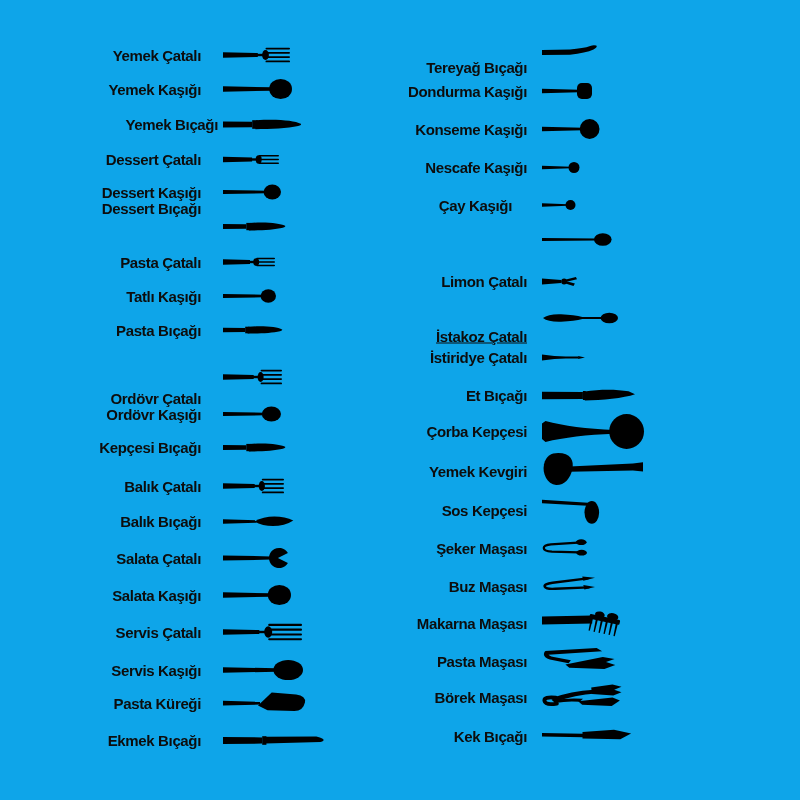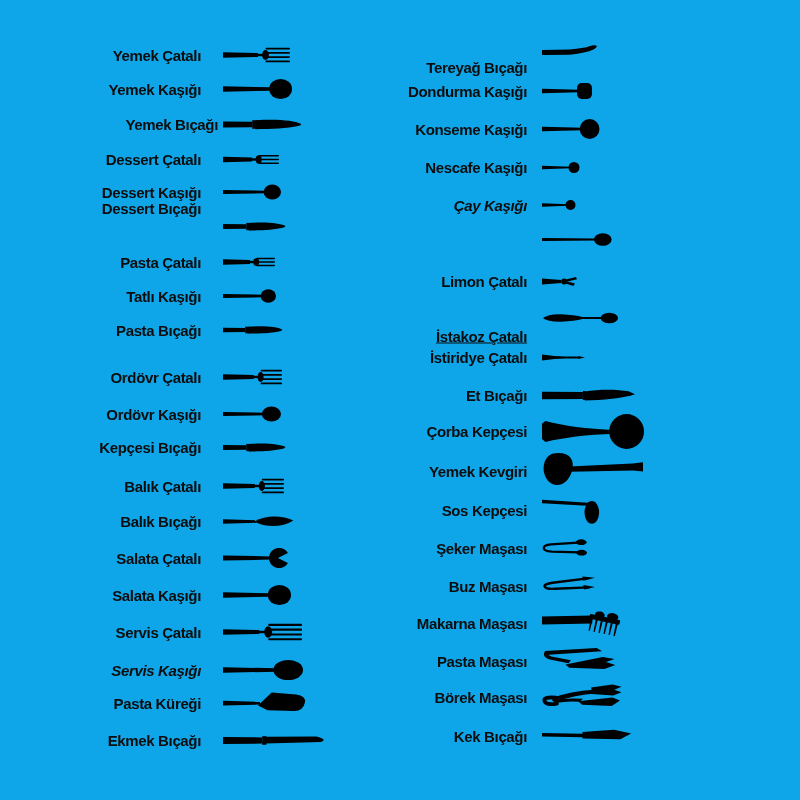--- a/index.html
+++ b/index.html
@@ -95,21 +95,21 @@
         </svg>
       </div>
       <div class="row-label" style="right: 599px; top: 330px;">Pasta Bıçağı</div>
       <div class="icon-box" style="left: 223px; top: 325px;">
         <svg width="60" height="10" viewBox="0 0 60 10" fill="#000" xmlns="http://www.w3.org/2000/svg">
           <path d="M0 2.7 L22.2 2.9 L22.2 7.1 L0 7.3 Z"></path>
           <rect x="22.2" y="1.7" width="4.2" height="6.6" rx="0"></rect>
           <path d="M25.2 1.7 C42 0.6 54 2 59.1 4.4 Q60 5.2 57 6.2 C49.2 8 36 8.6 24.6 8.6 Z"></path>
         </svg>
       </div>
-      <div class="row-label" style="right: 599px; top: 377px;">Ordövr Çatalı</div>
+      <div class="row-label" style="right: 599px; top: 398px;">Ordövr Çatalı</div>
       <div class="icon-box" style="left: 223px; top: 369px;">
         <svg width="59" height="16" viewBox="0 0 59 16" fill="#000" xmlns="http://www.w3.org/2000/svg">
           <path d="M0 5.2 L30.7 6.1 L30.7 9.9 L0 10.8 Z"></path>
           <rect x="29.7" y="6.8" width="7.9" height="2.4" rx="0"></rect>
           <ellipse cx="37.6" cy="8" rx="3" ry="5.1"></ellipse>
           <rect x="37.6" y="0.7" width="21.4" height="1.8" rx="0.9"></rect>
           <rect x="37.6" y="4.9" width="21.4" height="1.8" rx="0.9"></rect>
           <rect x="37.6" y="9.2" width="21.4" height="1.8" rx="0.9"></rect>
           <rect x="37.6" y="13.5" width="21.4" height="1.8" rx="0.9"></rect>
         </svg>
@@ -167,21 +167,21 @@
         <svg width="79" height="18" viewBox="0 0 79 18" fill="#000" xmlns="http://www.w3.org/2000/svg">
           <path d="M0 6.2 L36.3 7.1 L36.3 10.9 L0 11.8 Z"></path>
           <rect x="35.3" y="7.8" width="9.9" height="2.4" rx="0"></rect>
           <ellipse cx="45.2" cy="9" rx="4" ry="5.8"></ellipse>
           <rect x="45.2" y="0.8" width="33.8" height="2.1" rx="1"></rect>
           <rect x="45.2" y="5.6" width="33.8" height="2.1" rx="1"></rect>
           <rect x="45.2" y="10.4" width="33.8" height="2.1" rx="1"></rect>
           <rect x="45.2" y="15.2" width="33.8" height="2.1" rx="1"></rect>
         </svg>
       </div>
-      <div class="row-label" style="right: 599px; top: 670px; font-style: italic;">Servis Kaşığı</div>
+      <div class="row-label" style="right: 599px; top: 670px;">Servis Kaşığı</div>
       <div class="icon-box" style="left: 223px; top: 658px;">
         <svg width="80" height="24" viewBox="0 0 80 24" fill="#000" xmlns="http://www.w3.org/2000/svg">
           <path d="M0 9.2 L53.4 10.3 L53.4 13.7 L0 14.8 Z"></path>
           <ellipse cx="65.2" cy="12" rx="14.8" ry="10.1"></ellipse>
         </svg>
       </div>
       <div class="row-label" style="right: 599px; top: 703px; margin-left: 32px;">Pasta Küreği</div>
       <div class="icon-box" style="left: 223px; top: 690px;">
         <svg width="84" height="26" viewBox="0 0 84 26" fill="#000" xmlns="http://www.w3.org/2000/svg">
           <path d="M0 10.8 L37 11.8 L37 14.6 L0 15.6 Z"></path>
@@ -218,21 +218,21 @@
           <circle cx="47.6" cy="11" r="9.9"></circle>
         </svg>
       </div>
       <div class="row-label" style="right: 273px; top: 167px;">Nescafe Kaşığı</div>
       <div class="icon-box" style="left: 542px; top: 160.5px;">
         <svg width="38" height="13" viewBox="0 0 38 13" fill="#000" xmlns="http://www.w3.org/2000/svg">
           <path d="M0 4.8 L29.1 5.7 L29.1 7.3 L0 8.2 Z"></path>
           <circle cx="32" cy="6.5" r="5.5"></circle>
         </svg>
       </div>
-      <div class="row-label" style="right: 273px; top: 205px; font-style: italic;">Çay Kaşığı</div>
+      <div class="row-label" style="right: 288px; top: 205px;">Çay Kaşığı</div>
       <div class="icon-box" style="left: 542px; top: 199px;">
         <svg width="34" height="12" viewBox="0 0 34 12" fill="#000" xmlns="http://www.w3.org/2000/svg">
           <path d="M0 4.3 L25.9 5.2 L25.9 6.8 L0 7.7 Z"></path>
           <circle cx="28.5" cy="6" r="5"></circle>
         </svg>
       </div>
       <div class="icon-box" style="left: 542px; top: 231.5px;">
         <svg width="70" height="15" viewBox="0 0 70 15" fill="#000" xmlns="http://www.w3.org/2000/svg">
           <path d="M0 5.9 L54.5 6.6 L54.5 8.4 L0 9.1 Z"></path>
           <ellipse cx="60.8" cy="7.5" rx="8.8" ry="6.3"></ellipse>

